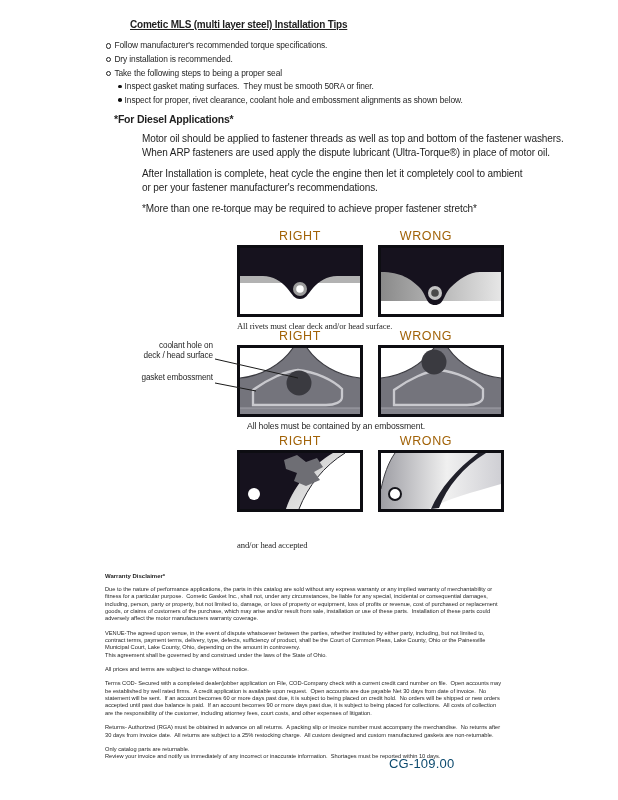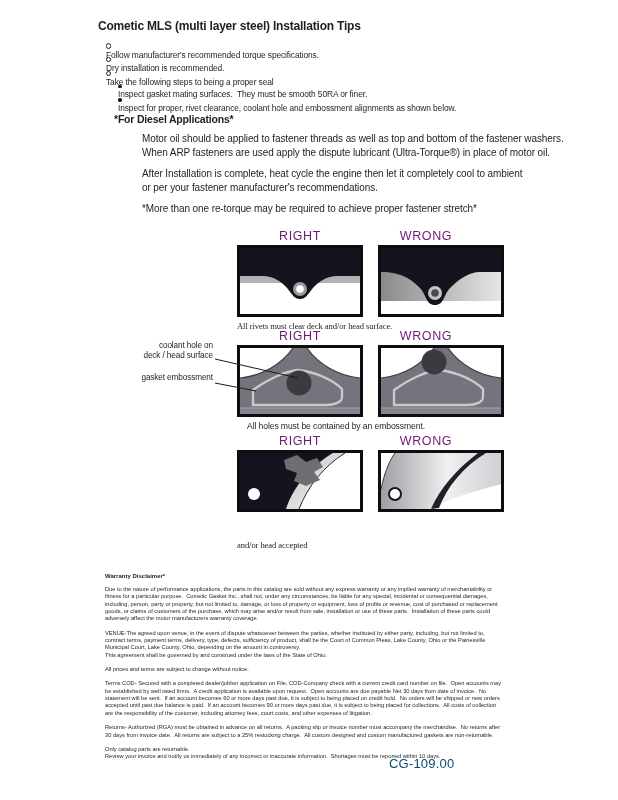--- a/index.html
+++ b/index.html
@@ -1,35 +1,35 @@
 <!DOCTYPE html>
 <html><head>
 <meta charset="utf-8">
 <style>
   html,body{margin:0;padding:0;background:#ffffff;}
   .sheet{position:relative;width:618px;height:800px;background:#ffffff;overflow:hidden;
          font-family:"Liberation Sans","DejaVu Sans",sans-serif;color:#1f1f1f;}
 
-  .page-title{position:absolute;left:98px;top:19px;font-size:12px;font-weight:bold;
-              letter-spacing:-0.2px;white-space:pre;}
+  .page-title{position:absolute;left:130px;top:19px;font-size:10px;font-weight:bold;
+              letter-spacing:-0.2px;text-decoration:underline;white-space:pre;}
 
   .bullets{position:absolute;left:106px;top:39px;font-size:8.4px;letter-spacing:-0.1px;}
-  .b-row{display:flex;align-items:flex-start;height:13.8px;flex-direction:column;}
+  .b-row{display:flex;align-items:flex-start;height:13.8px;}
   .b-row.sub{padding-left:12px;}
   .b-ring{width:3.4px;height:3.4px;border:1px solid #222;border-radius:50%;margin:4.2px 3px 0 0;flex:none;}
   .b-dot{width:3.6px;height:3.6px;background:#111;border-radius:50%;margin:4.2px 3px 0 0;flex:none;}
   .b-text{white-space:pre;line-height:13.8px;}
 
   .diesel{position:absolute;left:114px;top:113px;}
   .diesel-h{font-size:10.5px;font-weight:bold;letter-spacing:-0.2px;white-space:pre;}
   .para{margin-top:7px;}
   .bodyline{font-size:10px;line-height:14px;letter-spacing:-0.1px;white-space:pre;margin-left:28px;}
 
   .dg-headers{display:flex;width:267px;margin-bottom:2px;}
-  .dg-head{width:126px;text-align:center;font-size:12.5px;letter-spacing:0.6px;color:#701a75;line-height:14px;white-space:pre;}
+  .dg-head{width:126px;text-align:center;font-size:12.5px;letter-spacing:0.6px;color:#a16207;line-height:14px;white-space:pre;}
   .dg-row{display:flex;gap:15px;}
   .dg-box{width:120px;border:3px solid #0d0d12;background:#fff;flex:none;}
   .dg-box svg{display:block;}
   .dg-caption{font-size:8.6px;line-height:12px;letter-spacing:-0.1px;margin-top:3px;white-space:pre;font-family:Liberation Serif, serif;}
 
   .set1{position:absolute;left:237px;top:229px;}
   .set3{position:absolute;left:237px;top:434px;}
 
   .set2{position:absolute;left:105px;top:329px;width:420px;height:106px;}
   .set2-images{position:absolute;left:132px;top:0;}

